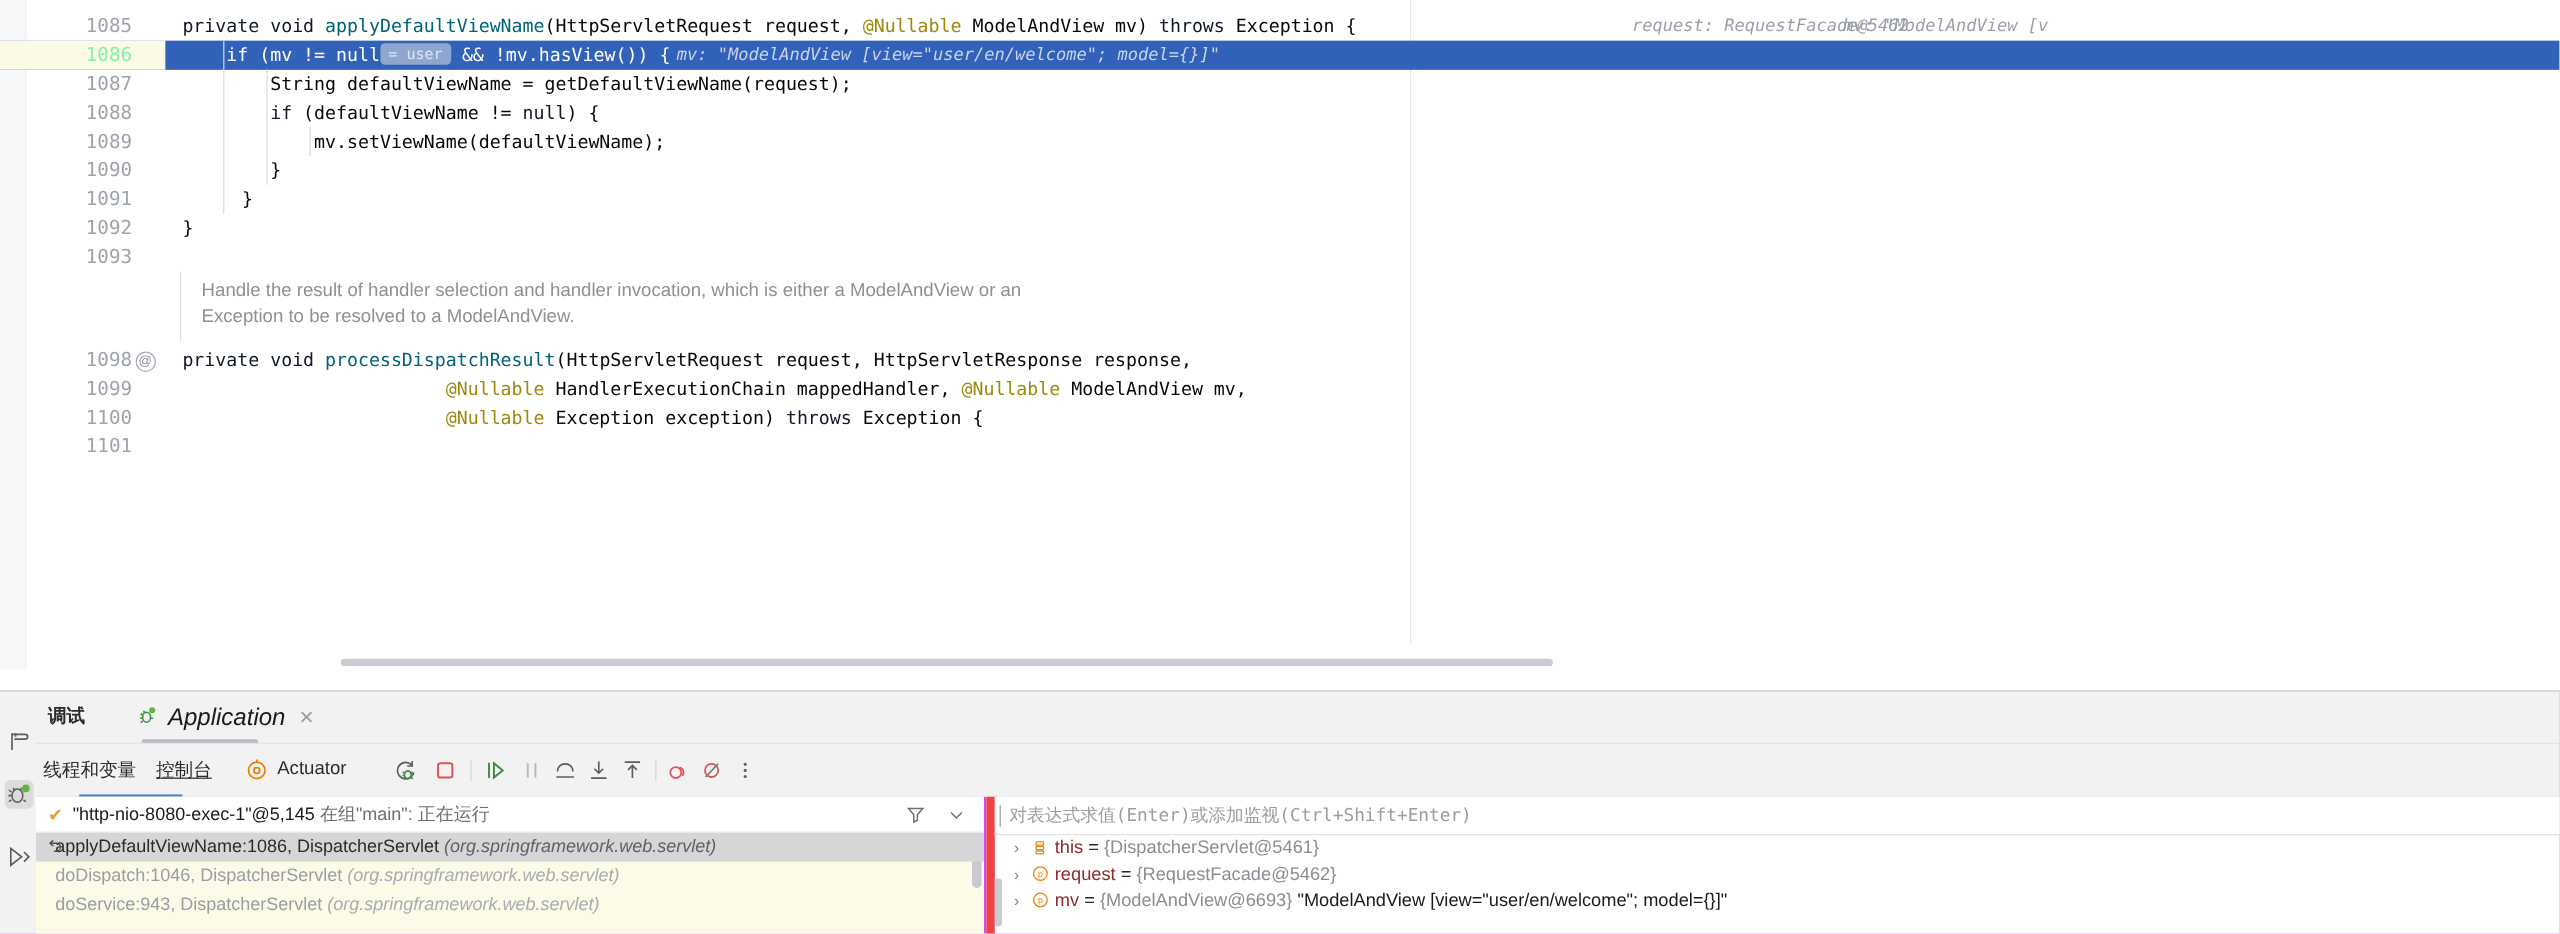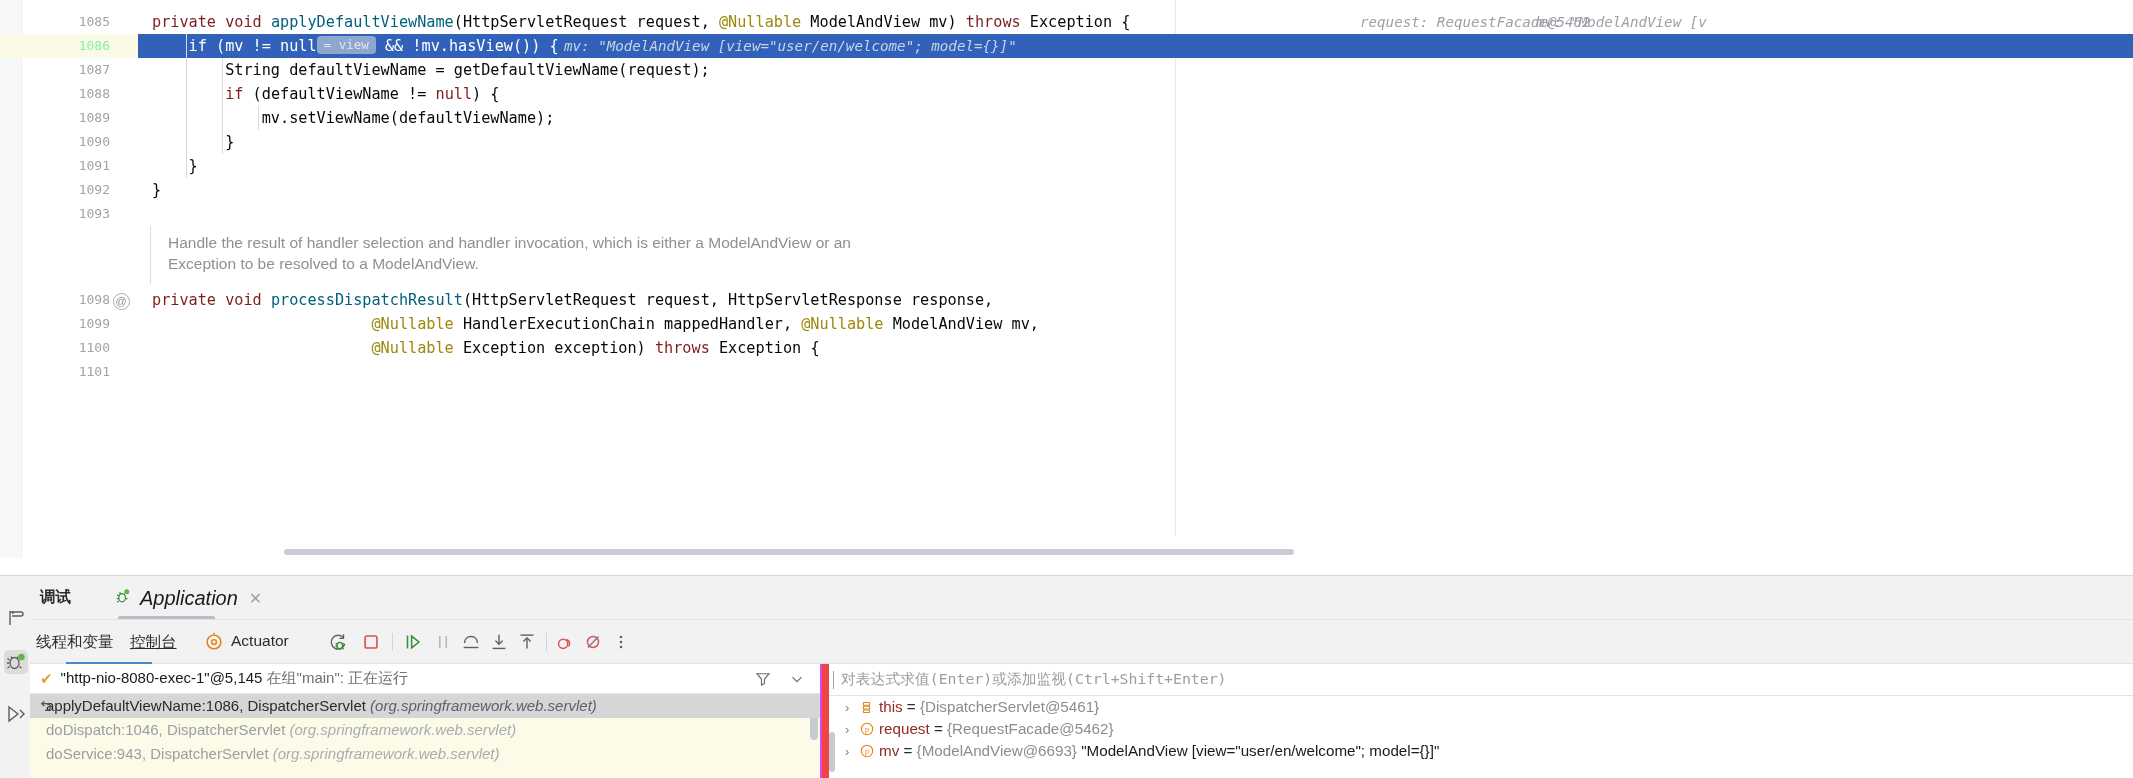--- a/index.html
+++ b/index.html
@@ -10,32 +10,32 @@
   
   .editor { position:absolute; left:0; top:0; width:2133px; height:558px;
             background:#ffffff; overflow:hidden; }
   .ed-leftstrip { position:absolute; left:0; top:0; width:22px; height:558px;
                   background:#f7f8fa; border-right:1px solid #ebecf0; }
   .gutter { position:absolute; left:22px; top:0; width:116px; height:558px;
             background:#ffffff; }
 
   .line { position:absolute; left:0; right:0; height:24px; line-height:24px; }
   .lnum { position:absolute; right:44px; width:70px; text-align:right;
-          font-family:"DejaVu Sans Mono", monospace; font-size:13px; color:#9fa3ab;
+          font-family:"DejaVu Sans Mono", monospace; font-size:16px; color:#9fa3ab;
           letter-spacing:0px; }
   .lmark { position:absolute; right:16px; width:20px; text-align:center;
            font-size:14px; color:#a0a4ad; line-height:24px; }
   .athint { display:inline-block; width:17px; height:17px; border:1.3px solid #a6aab3;
             border-radius:50%; font-size:11px; line-height:15px; text-align:center;
             color:#8b8f98; vertical-align:middle; font-family:"Liberation Sans",sans-serif; }
 
   .code { position:absolute; left:0; right:0; height:24px; line-height:24px;
           font-family:"DejaVu Sans Mono", monospace; font-size:15.2px;
           color:#080808; white-space:pre; }
-  .code .kw   { color:#7f1d1d; }
+  .code .kw   { color:#0f172a; }
   .code .mth  { color:#00627a; }
   .code .ann  { color:#9e880d; }
   .hl-line { background:#3261ba; }
   .hl-line .code, .hl-line .code .kw, .hl-line .code .mth,
   .hl-line .code .ann { color:#ffffff; }
   .hl-line .lnum { color:#86efac; }
 
   
   .iguide { position:absolute; width:1px; background:#d8dae0; }
 
@@ -152,40 +152,40 @@
         <div class="line" style="top: 10px;">
           <div class="lnum" style="right: 2023px;">1085</div>
           <div class="code" style="left: 152px;"><span class="kw">private </span><span class="kw">void </span><span class="mth">applyDefaultViewName</span><span>(HttpServletRequest request, </span><span class="ann">@Nullable</span><span> ModelAndView mv) </span><span class="kw">throws</span><span> Exception {</span></div>
           <span class="phint" style="position: absolute; left: 1360px; top: 0px; line-height: 24px;">request: RequestFacade@5462</span>
           <span class="phint" style="position: absolute; left: 1536px; top: 0px; line-height: 24px;">mv: "ModelAndView [v</span>
         </div>
         <div class="line hl-line" style="top: 34px;">
           <div style="position: absolute; left: 0px; width: 138px; height: 24px; background: rgb(251, 250, 230);"></div>
           <div style="position: absolute; left: 138px; right: 0px; height: 24px; background: rgb(50, 97, 186);"></div>
           <div class="lnum" style="right: 2023px;">1086</div>
-          <div class="code" style="left: 152px;"><span>    </span><span class="kw">if</span><span> (mv != </span><span class="kw">null</span><span class="vhint">= view</span><span> &amp;&amp; !mv.hasView()) {</span></div>
+          <div class="code" style="left: 152px;"><span>    </span><span class="kw">if</span><span> (mv != </span><span class="kw">null</span><span class="vhint">= user</span><span> &amp;&amp; !mv.hasView()) {</span></div>
           <span class="phint" style="position: absolute; left: 564px; top: 0px; line-height: 24px;">mv: "ModelAndView [view="user/en/welcome"; model={}]"</span>
         </div>
         <div class="line" style="top: 58px;">
           <div class="lnum" style="right: 2023px;">1087</div>
           <div class="code" style="left: 152px;"><span>        String defaultViewName = getDefaultViewName(request);</span></div>
         </div>
         <div class="line" style="top: 82px;">
           <div class="lnum" style="right: 2023px;">1088</div>
           <div class="code" style="left: 152px;"><span>        </span><span class="kw">if</span><span> (defaultViewName != </span><span class="kw">null</span><span>) {</span></div>
         </div>
         <div class="line" style="top: 106px;">
           <div class="lnum" style="right: 2023px;">1089</div>
           <div class="code" style="left: 152px;"><span>            mv.setViewName(defaultViewName);</span></div>
         </div>
         <div class="line" style="top: 130px;">
           <div class="lnum" style="right: 2023px;">1090</div>
           <div class="code" style="left: 152px;"><span>        }</span></div>
         </div>
-        <div class="line" style="top: 154px;">
+        <div class="line" style="top: 154px; margin-left: 13px;">
           <div class="lnum" style="right: 2023px;">1091</div>
           <div class="code" style="left: 152px;"><span>    }</span></div>
         </div>
         <div class="line" style="top: 178px; padding-left: 20px;">
           <div class="lnum" style="right: 2023px;">1092</div>
           <div class="code" style="left: 152px;"><span>}</span></div>
         </div>
         <div class="line" style="top: 202px;">
           <div class="lnum" style="right: 2023px;">1093</div>
           <div class="code" style="left: 152px;"><span></span></div>

